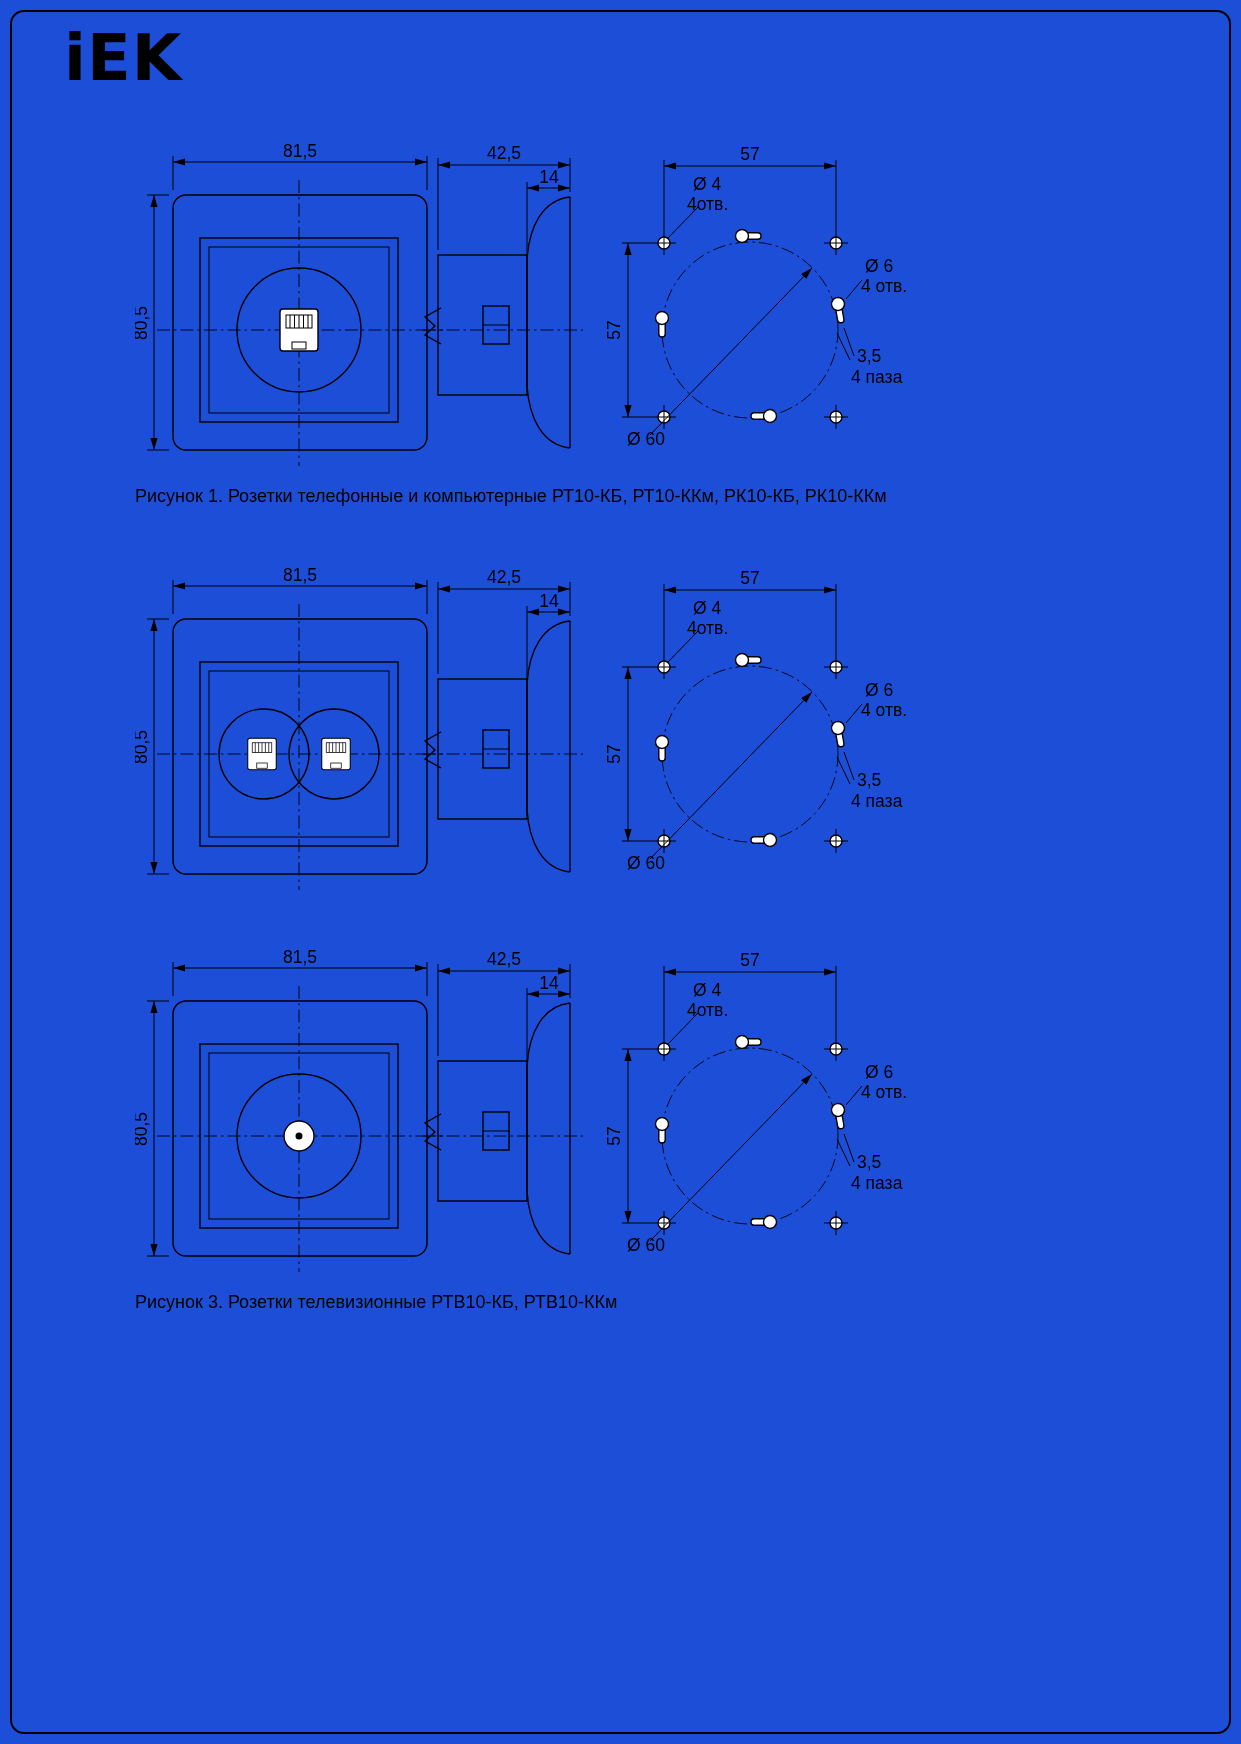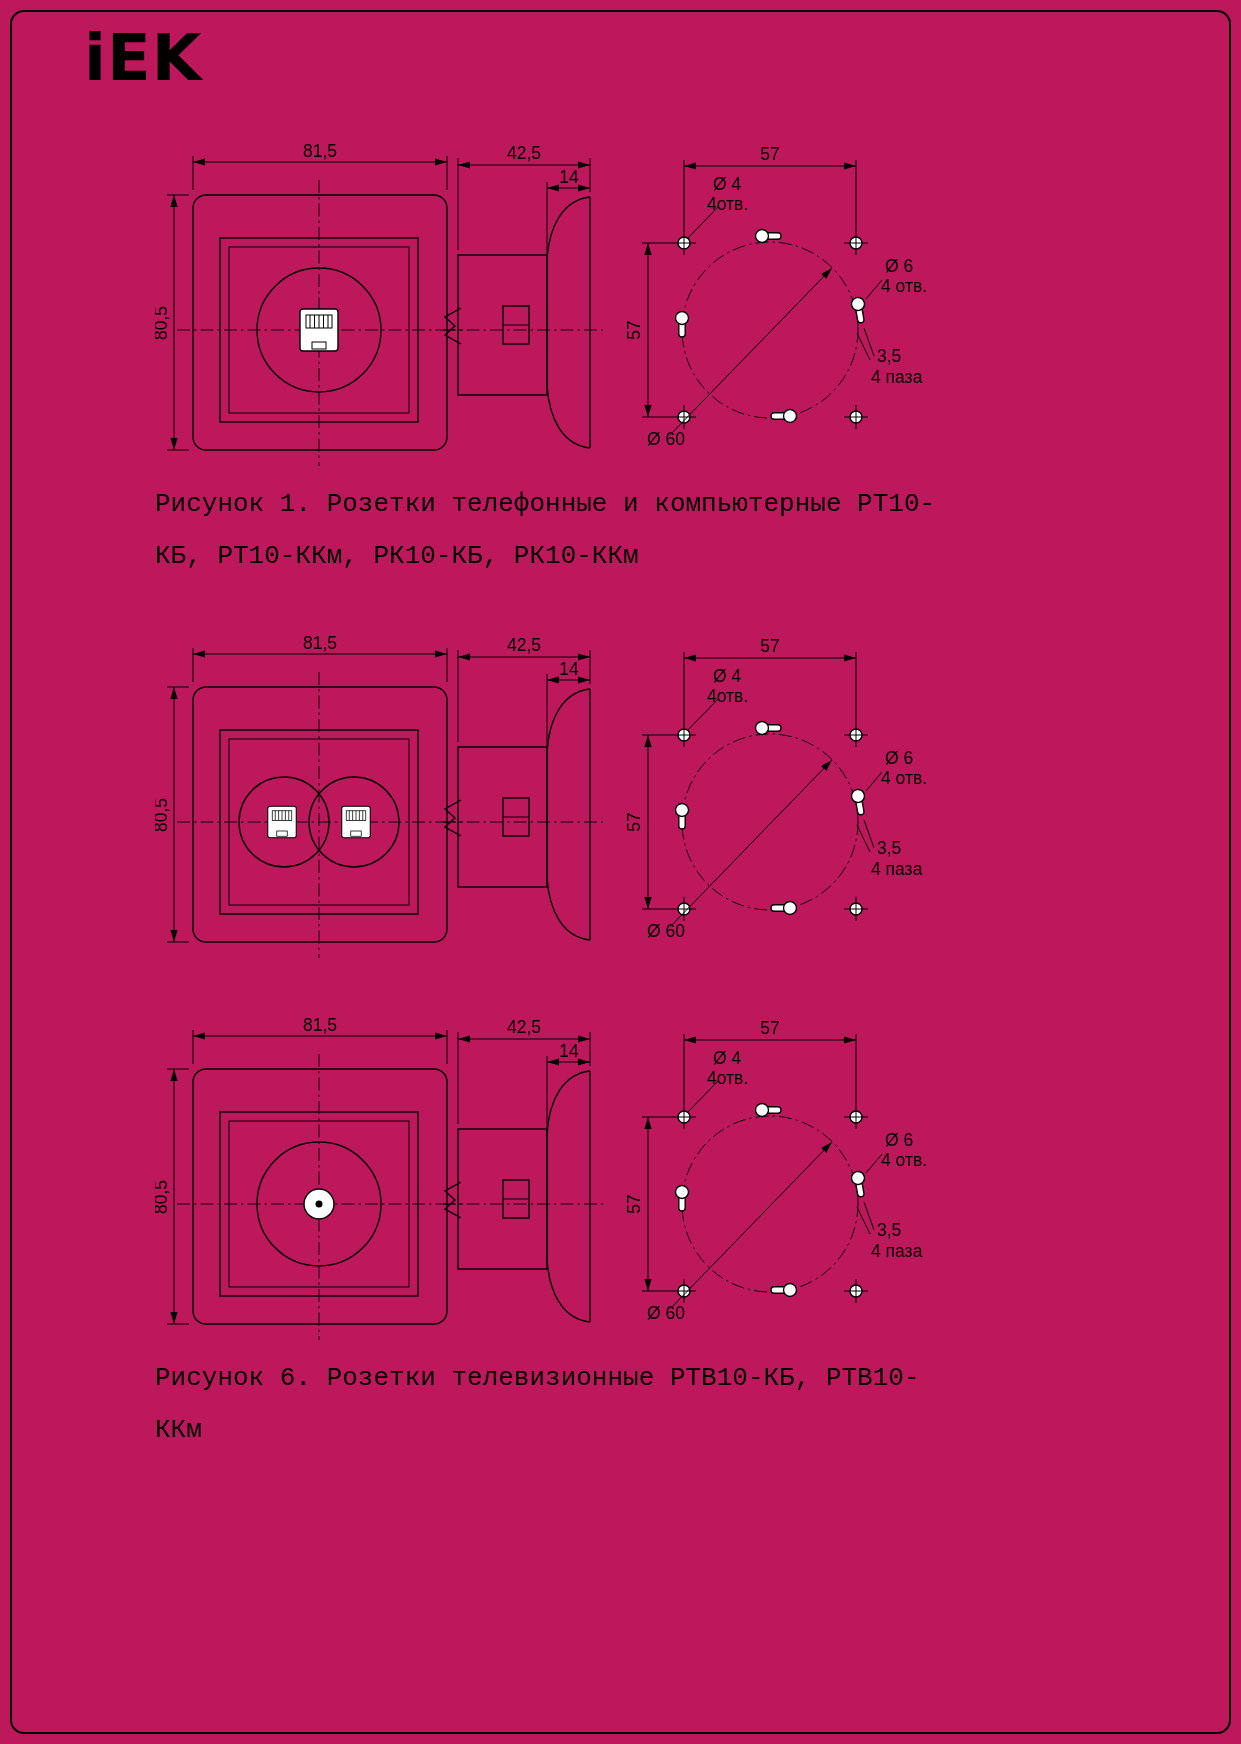--- a/index.html
+++ b/index.html
@@ -1,26 +1,26 @@
 <!DOCTYPE html>
 <html><head>
 <meta charset="utf-8">
 <style>
   html,body { margin:0; padding:0; background:#e8e8e8; }
   body { width:1241px; height:1744px; position:relative;
          font-family:"Liberation Sans", sans-serif; color:#000; }
-  .sheet { position:absolute; inset:0; background:#be185d; overflow:hidden;padding-left:20px; }
+  .sheet { position:absolute; inset:0; background:#1d4ed8; overflow:hidden; }
   .page-border { position:absolute; inset:10px; border:2px solid #000;
                  border-radius:14px; pointer-events:none; }
   .logo { font-weight:900; font-size:64px; letter-spacing:1px;
           margin:26px 0 0 64px; line-height:1.0;
           font-family:"DejaVu Sans","Liberation Sans",sans-serif; }
   .fig-svg { display:block; margin:50px 0 0 135px; }
-  .caption { font-size:26px; line-height:2.0; margin:6px 0 34px 135px;
-             max-width:810px;font-family:Liberation Mono, monospace; }
+  .caption { font-size:18px; line-height:2.0; margin:6px 0 34px 135px;
+             max-width:810px; }
   
   .s   { fill:none; stroke:#000; stroke-width:1.4; }
   .sf  { fill:#fff; stroke:#000; stroke-width:1.4; }
   .thin{ fill:none; stroke:#000; stroke-width:1; }
   .dim { fill:none; stroke:#000; stroke-width:1; }
   .cl  { fill:none; stroke:#000; stroke-width:0.9; stroke-dasharray:13 4 2.5 4; }
   svg text { font-size:17.5px; fill:#000;
              font-family:"Liberation Sans", sans-serif; }
 </style>
 </head>
@@ -195,16 +195,16 @@
       <text x="615" y="20" text-anchor="middle">57</text>
       <text transform="translate(485,190) rotate(-90)" text-anchor="middle">57</text>
       <text x="558" y="50">Ø 4</text>
       <text x="552" y="70">4отв.</text>
       <text x="730" y="132">Ø 6</text>
       <text x="726" y="152">4 отв.</text>
       <text x="722" y="222">3,5</text>
       <text x="716" y="243">4 паза</text>
       <text x="492" y="305">Ø 60</text>
     </svg>
-    <p class="caption">Рисунок 6. Розетки телевизионные РТВ10-КБ, РТВ10-ККм</p>
+    <p class="caption">Рисунок 3. Розетки телевизионные РТВ10-КБ, РТВ10-ККм</p>
   </section>
 
 </div>
 
 </body></html>

